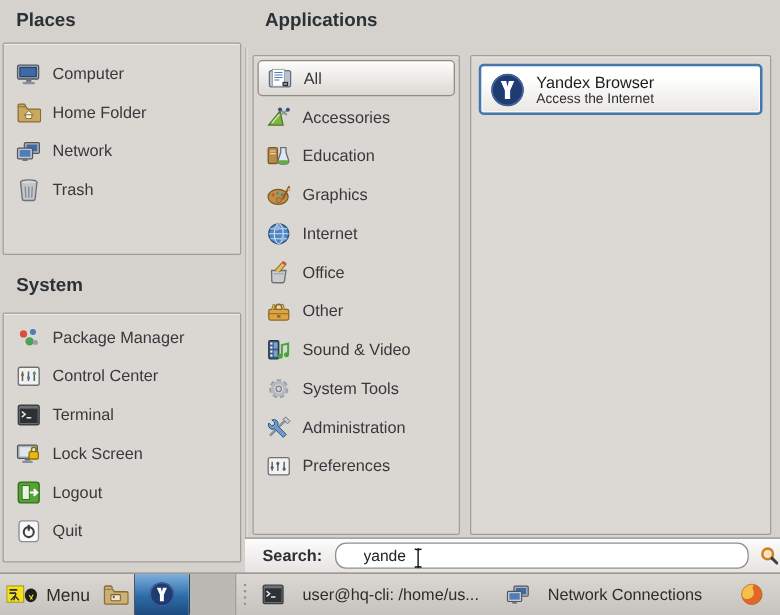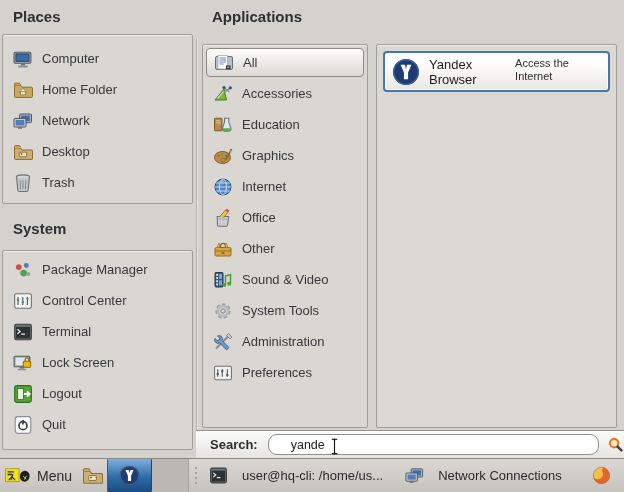--- a/index.html
+++ b/index.html
@@ -27,21 +27,21 @@
   .ic{display:inline-flex;width:20px;height:20px;flex:none}
   .ic svg{width:100%;height:100%;display:block}
   #favorites{position:absolute;left:495px;top:10px;width:116px;display:flex;align-items:center;
              justify-content:flex-end;gap:6px;font-size:13px;color:#4a4a4a;cursor:pointer}
   #favorites .ic{width:22px;height:14px}
   .app-card{position:absolute;left:6px;top:6px;width:227px;height:41px;border:2px solid #4377ad;
             border-radius:4px;background:linear-gradient(#ffffff 25%,#e9e7e3);
             box-shadow:inset 0 0 0 1px #fbfbfb;display:flex;align-items:center;gap:9px;
             padding:0 7px;box-sizing:border-box}
   .app-card .ic{width:28px;height:28px}
-  .app-txt{display:flex;flex-direction:row;line-height:15px}
+  .app-txt{display:flex;flex-direction:column;line-height:15px}
   .app-title{font-size:13px;color:#1c1c1c}
   .app-sub{font-size:11px;color:#2e2e2e;line-height:13px}
   #search-strip{position:absolute;left:196px;top:430px;width:428px;height:28px;
                 background:linear-gradient(#fcfcfc,#e6e4e1);border-top:1px solid #96928d;
                 display:flex;align-items:center;box-sizing:border-box}
   #search-label{margin-left:14px;font-size:13px;font-weight:bold;color:#2f2f2f}
   #search-input{margin-left:10px;width:330px;height:19px;border:1px solid #8f8f8f;border-radius:9px;
                 padding:0 22px;font-family:"Liberation Sans",sans-serif;font-size:12.5px;color:#222;
                 background:#fff;outline:none}
   #search-icon{width:17px;height:17px;margin-left:8px;cursor:default}
@@ -104,31 +104,20 @@
               <rect x="8.2" y="3.6" width="8.6" height="5.4" fill="#3e6ba6"></rect>
               <rect x="1" y="6.4" width="12" height="8.6" rx="1" fill="#c2c8ce" stroke="#4e565e"></rect>
               <rect x="2.7" y="8" width="8.6" height="5.4" fill="#4f7db8"></rect>
               <rect x="5" y="15.2" width="4" height="1.6" fill="#6d747b"></rect>
             </svg>
           </span>
           <span class="lbl">Network</span>
         </div>
         <div class="item-row">
           <span class="ic">
-            <svg viewBox="0 0 20 18">
-              <path d="M1.5 5 h6 l1.6 2 h9.4 a1 1 0 0 1 1 1 v7.4 a1 1 0 0 1 -1 1 h-16 a1 1 0 0 1 -1 -1 z" fill="#cbb078" stroke="#8a6d2f"></path>
-              <path d="M1.5 5 v-1.4 a1 1 0 0 1 1 -1 h4 l1.2 1.6" fill="#cbb078" stroke="#8a6d2f"></path>
-              <rect x="6.4" y="9.2" width="7.2" height="4.6" rx=".6" fill="#efe6cf" stroke="#7c6128" stroke-width=".8"></rect>
-              <circle cx="8.6" cy="11" r=".9" fill="#7c6128"></circle>
-            </svg>
-          </span>
-          <span class="lbl">Desktop</span>
-        </div>
-        <div class="item-row">
-          <span class="ic">
             <svg viewBox="0 0 18 18">
               <ellipse cx="9" cy="3.6" rx="6" ry="1.9" fill="#d6d9dc" stroke="#6e7277"></ellipse>
               <path d="M3.2 4.2 l1.2 11.2 a1.4 1.4 0 0 0 1.4 1.2 h6.4 a1.4 1.4 0 0 0 1.4 -1.2 l1.2 -11.2" fill="#c3c7cb" stroke="#6e7277"></path>
               <path d="M6.4 6.5 l.5 8 M9 6.5 v8 M11.6 6.5 l-.5 8" stroke="#8b8f94" fill="none"></path>
             </svg>
           </span>
           <span class="lbl">Trash</span>
         </div>
       </div>
     </div>

